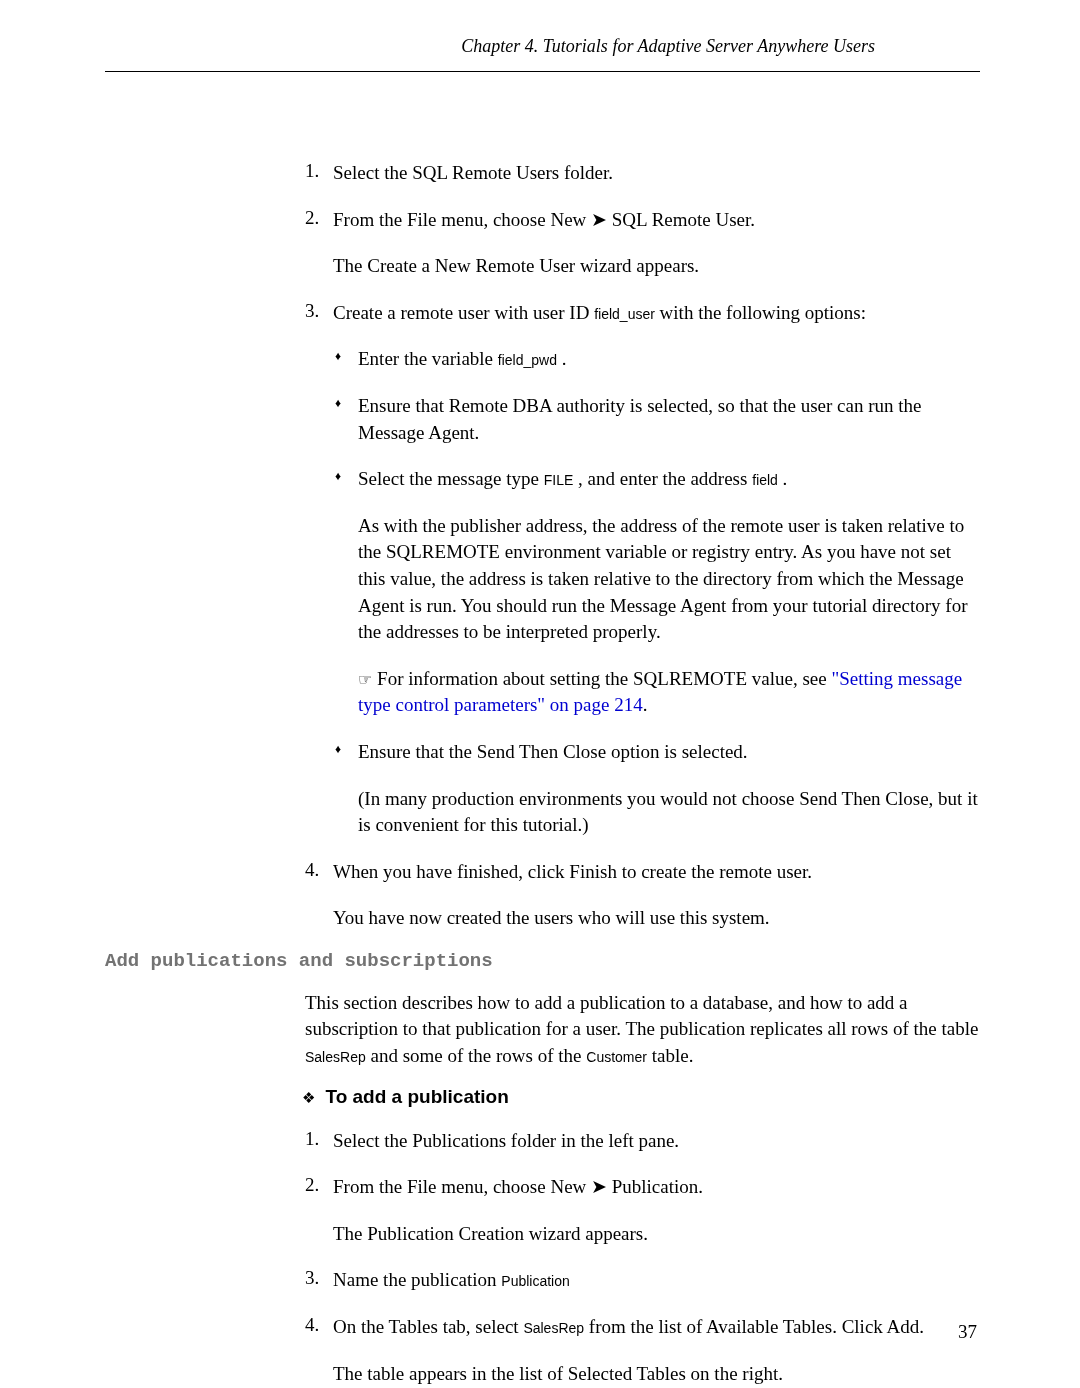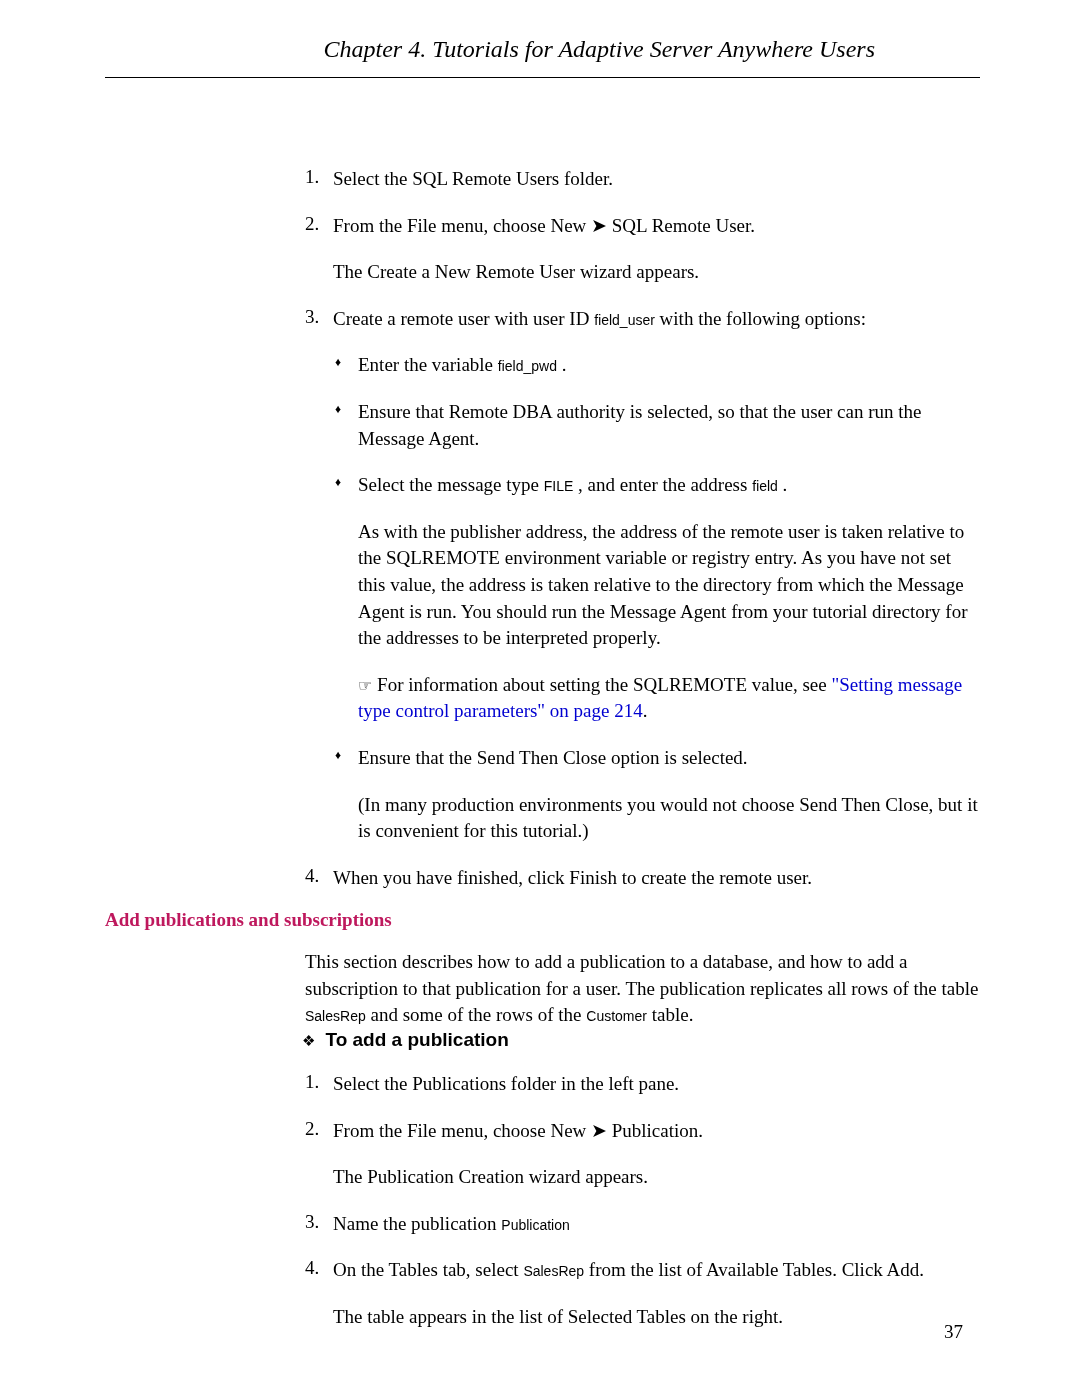--- a/index.html
+++ b/index.html
@@ -7,21 +7,21 @@
       width: 1080px;
       height: 1388px;
       font-family: Georgia, 'Times New Roman', serif;
       color: #000;
       background: #fff;
       position: relative;
     }
     .page-header {
       text-align: right;
       font-style: italic;
-      font-size: 24px;
+      font-size: 18px;
       padding: 36px 105px 14px 0;
       border-bottom: 1.5px solid #000;
       margin: 0 100px 0 105px;
     }
     .content {
       padding: 68px 100px 0 305px;
     }
     .section-title {
       font-family: Arial, Helvetica, sans-serif;
       font-weight: bold;
@@ -79,36 +79,37 @@
     }
     .info-icon {
       display: inline-block;
       font-size: 16px;
     }
     .link-text {
       color: #0000d0;
       font-size: 19px;
     }
     .subsection-heading {
-      color: #be185d;
-      font-family: Liberation Serif, serif;
+      color: #737373;
+      font-family: Liberation Mono, monospace;
       font-weight: bold;
       font-size: 19px;
       margin-left: -200px;
       margin-top: 18px;
       margin-bottom: 18px;
     }
     .body-para {
       font-size: 19px;
       line-height: 1.4;
+      margin-bottom: 16px;
     }
     .page-number {
       position: absolute;
       bottom: 45px;
-      right: 117px;
+      right: 103px;
       font-size: 19px;
     }
   </style>
 </head>
 <body>
 
 <div class="page-header">Chapter 4.  Tutorials for Adaptive Server Anywhere Users</div>
 
 <div class="content">
 
@@ -153,20 +154,21 @@
         <li>
           <span class="diamond-bullet">♦</span>
           <div class="li-text">Ensure that the Send Then Close option is selected.</div>
           <div class="sub-text">(In many production environments you would not choose Send Then Close, but it is convenient for this tutorial.)</div>
         </li>
       </ul>
     </li>
     <li>
       <span class="ol-num">4.</span>
       <div class="li-text">When you have finished, click Finish to create the remote user.</div>
+      <div class="sub-text">You have now created the users who will use this system.</div>
     </li>
   </ol>
 
   <div class="subsection-heading">Add publications and subscriptions</div>
 
   <div class="body-para">
     <span>This section describes how to add a publication to a database, and how to add a subscription to that publication for a user. The publication replicates all rows of the table </span><span class="code-inline">SalesRep</span><span> and some of the rows of the </span><span class="code-inline">Customer</span><span> table.</span>
   </div>
 
   <div class="section-title">

